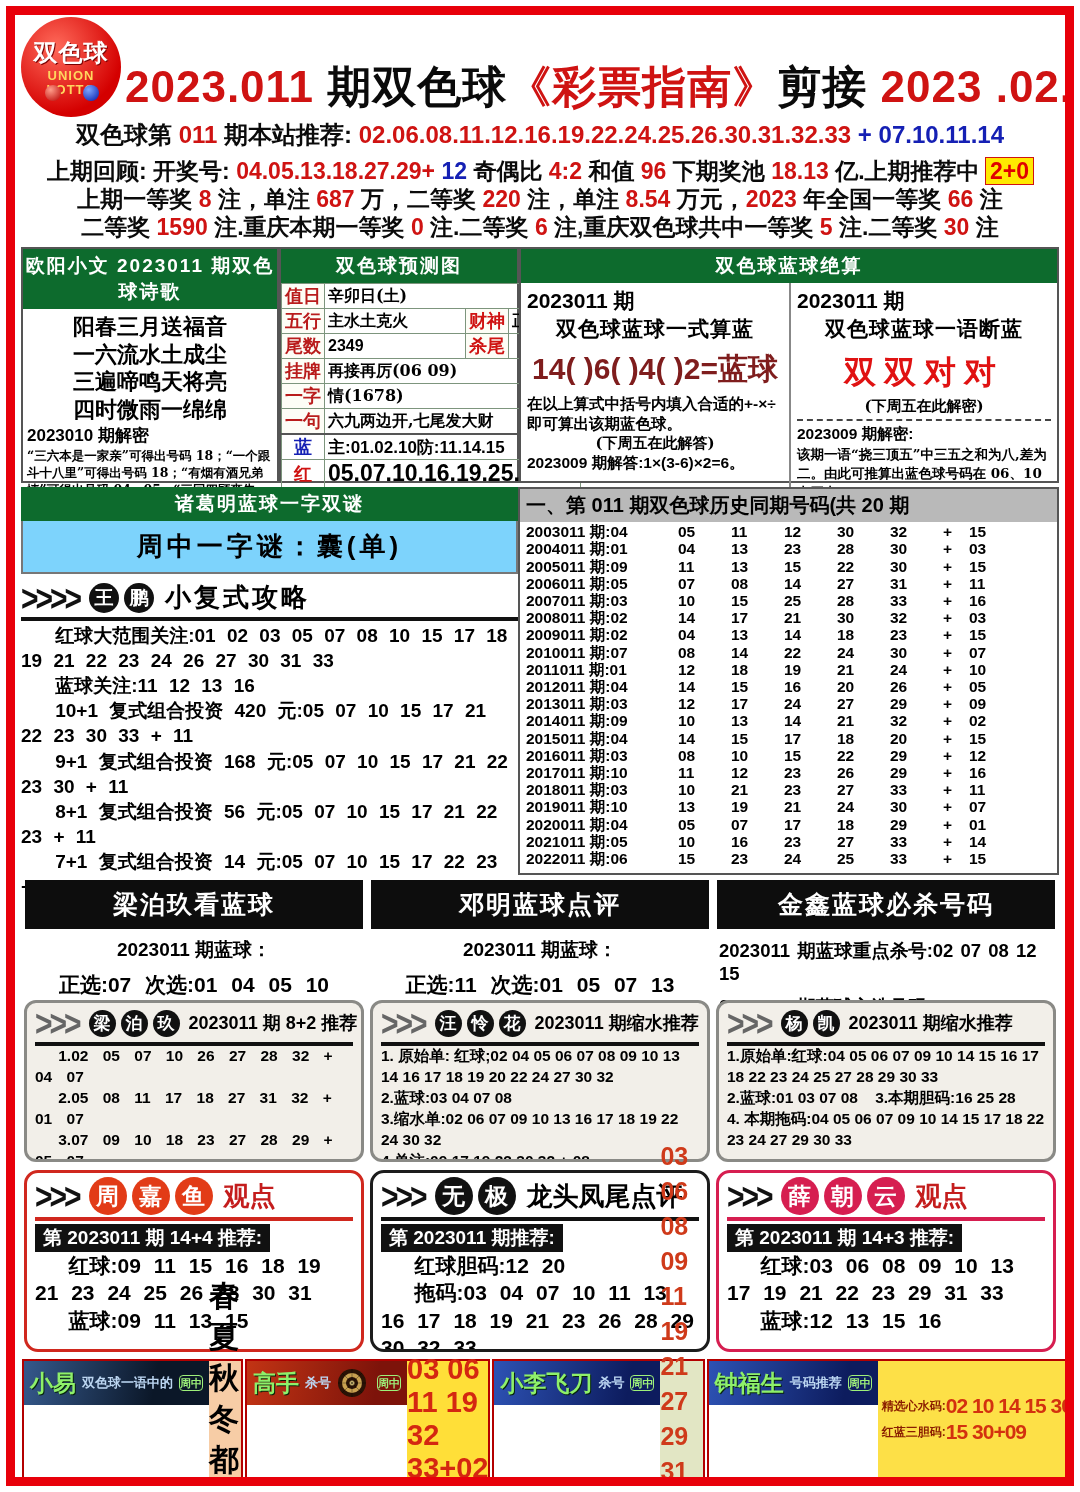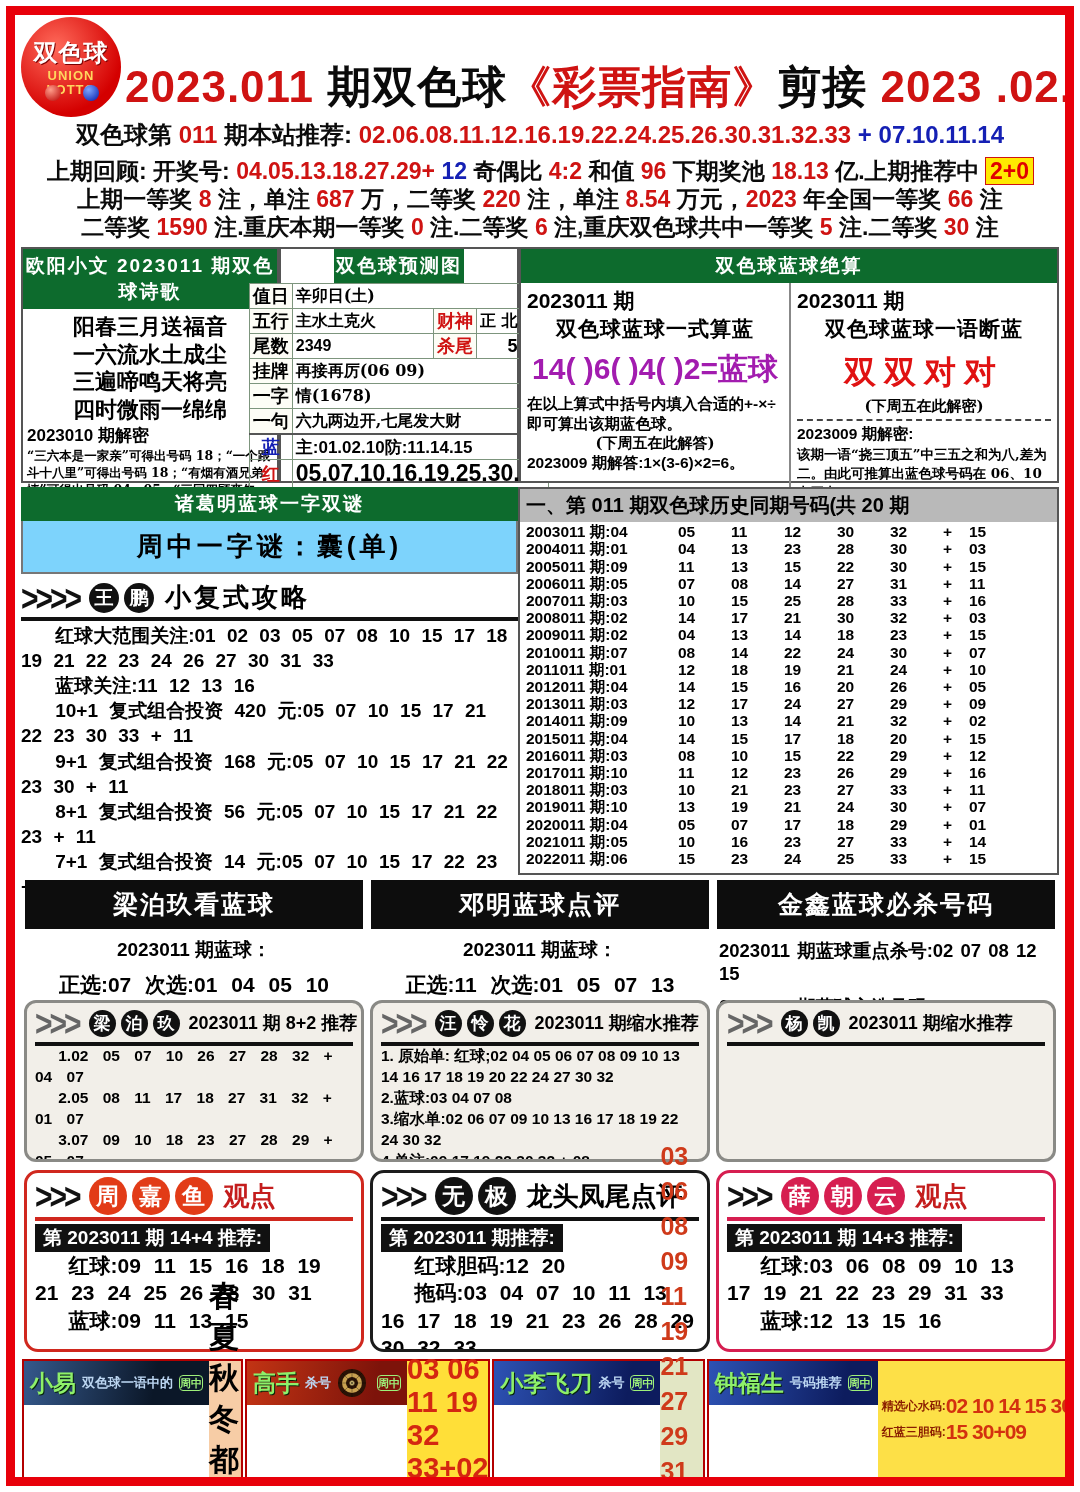--- a/index.html
+++ b/index.html
@@ -28,35 +28,35 @@
   
   .ghead { background:#0d6b2d; color:#fff; font-weight:900; font-size:19px; text-align:center; padding:4px 2px; letter-spacing:2px; }
   .col { border:2px solid #555; background:#fff; }
 
   
   .topgrid { display:flex; margin-top:6px; height:236px; }
   .poemcol { width:258px; display:flex; flex-direction:column; }
   .poem-lines { text-align:center; font-weight:900; font-size:22px; line-height:1.25; padding-top:4px; }
   .decode-title { font-weight:900; font-size:17px; padding:1px 4px; }
   .decode-body { font-family:"DejaVu Serif","Liberation Serif",serif; font-weight:700; font-size:12.5px; line-height:1.35; padding:0 4px 2px 4px; }
-  .predictcol { width:240px; display:flex; flex-direction:column;align-items:center; }
+  .predictcol { width:240px; display:flex; flex-direction:column; }
   .ptable { width:100%; border-collapse:collapse; flex:1; }
   .ptable td { border:1px solid #7d957d; font-weight:900; padding:0 3px; font-size:16px; white-space:nowrap; }
-  .ptable td.lab { color:#000000; font-size:18px; width:46px; text-align:center; background:#fdfdf6; }
+  .ptable td.lab { color:#b91c1c; font-size:18px; width:46px; text-align:center; background:#fdfdf6; }
   .ptable td.lab2 { color:#cf1312; font-size:18px; width:42px; text-align:center; background:#fdfdf6; }
   .ptable td.blab { color:#1520b4; font-size:18px; text-align:center; }
   .ptable td.rlab { color:#cf1312; font-size:18px; text-align:center; }
   .ptable .script { font-family:"DejaVu Serif","Liberation Serif",serif; }
   .bluecol { flex:1; display:flex; flex-direction:column; }
   .bluebody { flex:1; display:flex; }
   .bhalf { width:50%; padding:4px 6px; display:flex; flex-direction:column; }
   .bhalf + .bhalf { border-left:2px solid #888; }
   .bt1 { text-align:left; font-weight:900; font-size:21px; }
   .bt2 { text-align:center; font-weight:900; font-size:21px; letter-spacing:1px; }
-  .bformula { text-align:center; color:#a21caf; font-weight:900; font-size:30px; margin:6px 0 4px; }
+  .bformula { text-align:center; color:#7f1d1d; font-weight:900; font-size:30px; margin:6px 0 4px; }
   .bphrase { text-align:center; color:#e01212; font-weight:900; font-size:32px; letter-spacing:8px; margin:8px 0 2px; }
   .bbody { font-weight:900; font-size:15.5px; line-height:1.3; }
   .bnote { text-align:center; font-family:"DejaVu Serif","Liberation Serif",serif; font-weight:700; font-size:15px; }
   .bdash { border-top:2px dashed #444; margin:3px 0; }
   .bans { font-weight:900; font-size:15.5px; }
   .bdecode { font-family:"DejaVu Serif","Liberation Serif",serif; font-weight:700; font-size:13.5px; line-height:1.4; }
 
   
   .midgrid { display:flex; margin-top:4px; height:388px; }
   .midleft { width:497px; display:flex; flex-direction:column; }
@@ -523,20 +523,25 @@
     </div>
     <div class="panel">
       <div class="panel-head">
         <span class="chev gray">&gt;&gt;&gt;</span>
         <span style="display:inline-flex;">
               <div class="circle">杨</div>
               <div class="circle">凯</div>
             </span>
         <span class="panel-title">2023011 期缩水推荐</span>
       </div>
+      <div class="panel-lines">
+            <div>1.原始单:红球:04 05 06 07 09 10 14 15 16 17 18 22 23 24 25 27 28 29 30 33</div>
+            <div>2.蓝球:01 03 07 08    3.本期胆码:16 25 28</div>
+            <div>4. 本期拖码:04 05 06 07 09 10 14 15 17 18 22 23 24 27 29 30 33</div>
+          </div>
     </div>
   </div>
 
   <div class="opinions">
     <div class="opinion op-red">
       <div class="op-head">
         <span class="chev">&gt;&gt;&gt;</span>
         <span style="display:inline-flex;">
               <div class="circle">周</div>
               <div class="circle">嘉</div>

